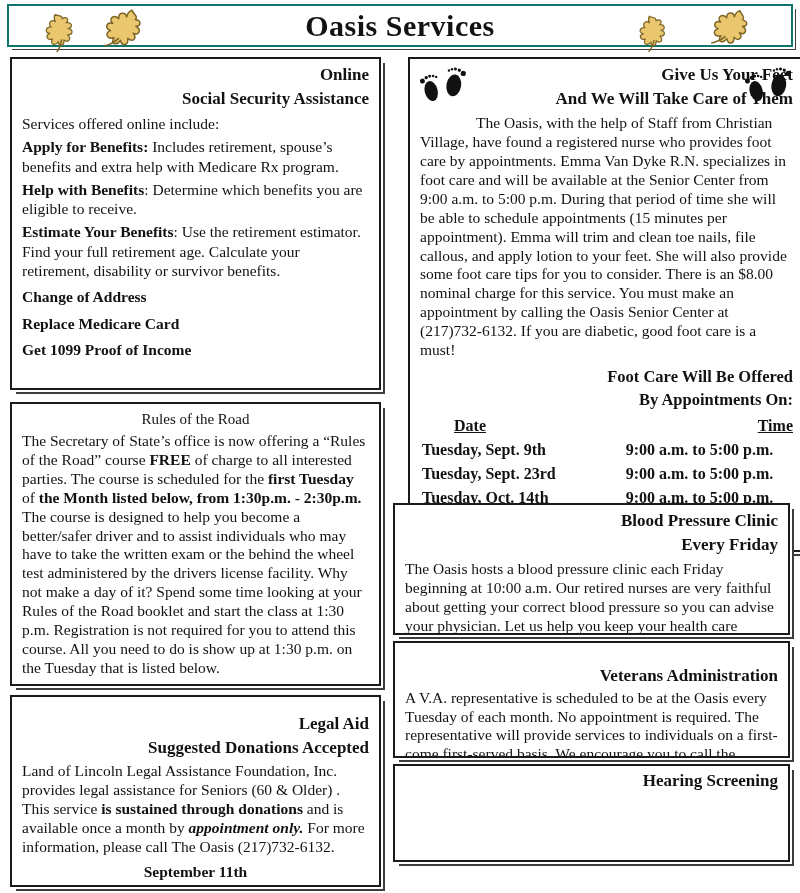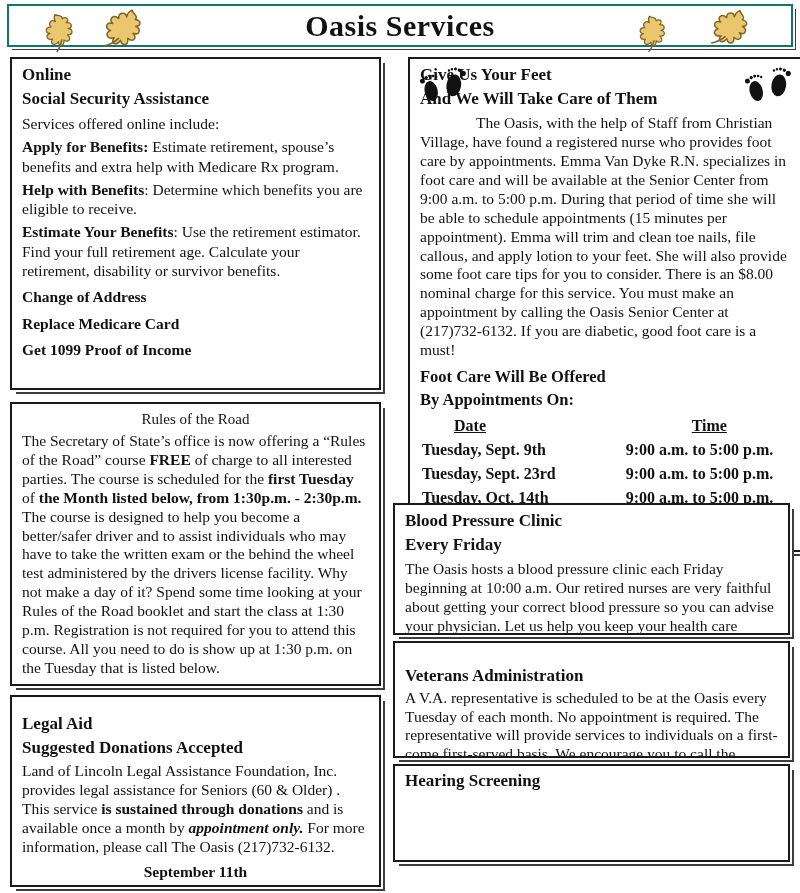--- a/index.html
+++ b/index.html
@@ -14,33 +14,33 @@
     padding:3px 10px 4px 10px;box-sizing:border-box;overflow:hidden;
   }
   .hdr{
     position:absolute;left:7px;top:4px;width:786px;height:43px;
     border:2px solid #0f766e;background:#fff;box-sizing:border-box;
     box-shadow:2px 2px 0 #fff,4px 4px 0 -1px #3d3d3d;
     display:flex;align-items:center;justify-content:center;
   }
   .hdr-title{font-size:30px;font-weight:bold;letter-spacing:.5px;}
   .leaf{position:absolute;}
-  .t1{font-weight:bold;text-align:left;font-size:17px;line-height:1.3;margin:2px 0;}
+  .t1{font-weight:bold;text-align:right;font-size:17px;line-height:1.3;margin:2px 0;}
   .rules-title{font-size:15px;text-align:center;margin:4px 0 2px 0;}
   .para{font-size:15.5px;line-height:1.24;margin:4px 0;}
   .bl{font-weight:bold;font-size:15.5px;line-height:1.2;margin:8px 0;}
   .cd{font-weight:bold;font-size:15.5px;text-align:center;margin:9px 0;}
   .b{font-weight:bold;} .i{font-style:italic;} .u{text-decoration:underline;}
   .indent{text-indent:56px;}
   .feet-icon{position:absolute;top:5px;}
   .feet-left{left:8px;} .feet-right{right:8px;}
   .sched{font-weight:bold;font-size:16px;margin-top:2px;}
   .srow{display:grid;grid-template-columns:53% 47%;margin:6px 0;}
   .shead .cell-date{padding-left:34px;}
-  .shead .cell-time{text-align:center;}
+  .shead .cell-time{text-align:right;}
   .cell-date{padding-left:2px;}
   .cell-time{padding-left:8px;}
 </style>
 </head>
 <body>
 
 <div id="page">
 
   <div class="hdr">
     <svg class="leaf" style="left:30px;top:6px;transform:rotate(-18deg);" width="42" height="40" viewBox="0 0 64 64">
@@ -59,21 +59,21 @@
     <svg class="leaf" style="right:36px;top:0px;transform:rotate(26deg);" width="50" height="46" viewBox="0 0 64 64">
         <path d="M33 3 C38 8 44 7 42 13 C50 11 53 18 46 21 C55 22 55 31 46 31 C54 34 51 43 42 40 C47 49 39 53 34 46 C32 56 22 55 25 46 C17 52 10 45 17 39 C8 39 7 30 16 29 C8 26 12 17 21 20 C17 12 26 8 30 14 C29 8 31 5 33 3 Z" fill="#eac76e" stroke="#7c6526" stroke-width="2" stroke-linejoin="round"></path>
         <path d="M31 44 C27 52 23 57 17 61" fill="none" stroke="#7c6526" stroke-width="2.4"></path>
       </svg>
   </div>
 
   <div class="box" style="left:10px;top:57px;width:371px;height:333px;">
     <div class="t1">Online</div>
     <div class="t1">Social Security Assistance</div>
     <div class="para">Services offered online include:</div>
-    <div class="para"><span class="b">Apply for Benefits:</span><span>  Estimate retirement, spouse’s benefits and extra help with Medicare Rx program.</span></div>
+    <div class="para"><span class="b">Apply for Benefits:</span><span>  Includes retirement, spouse’s benefits and extra help with Medicare Rx program.</span></div>
     <div class="para"><span class="b">Help with Benefits</span><span>:  Determine which benefits you are eligible to receive.</span></div>
     <div class="para"><span class="b">Estimate Your Benefits</span><span>:  Use the retirement estimator. Find your full retirement age.  Calculate your retirement, disability or survivor benefits.</span></div>
     <div class="bl">Change of Address</div>
     <div class="bl">Replace Medicare Card</div>
     <div class="bl">Get 1099 Proof of  Income</div>
 
   </div>
 
   <div class="box" style="left:10px;top:402px;width:371px;height:284px;">
     <div class="rules-title">Rules of the Road</div>

